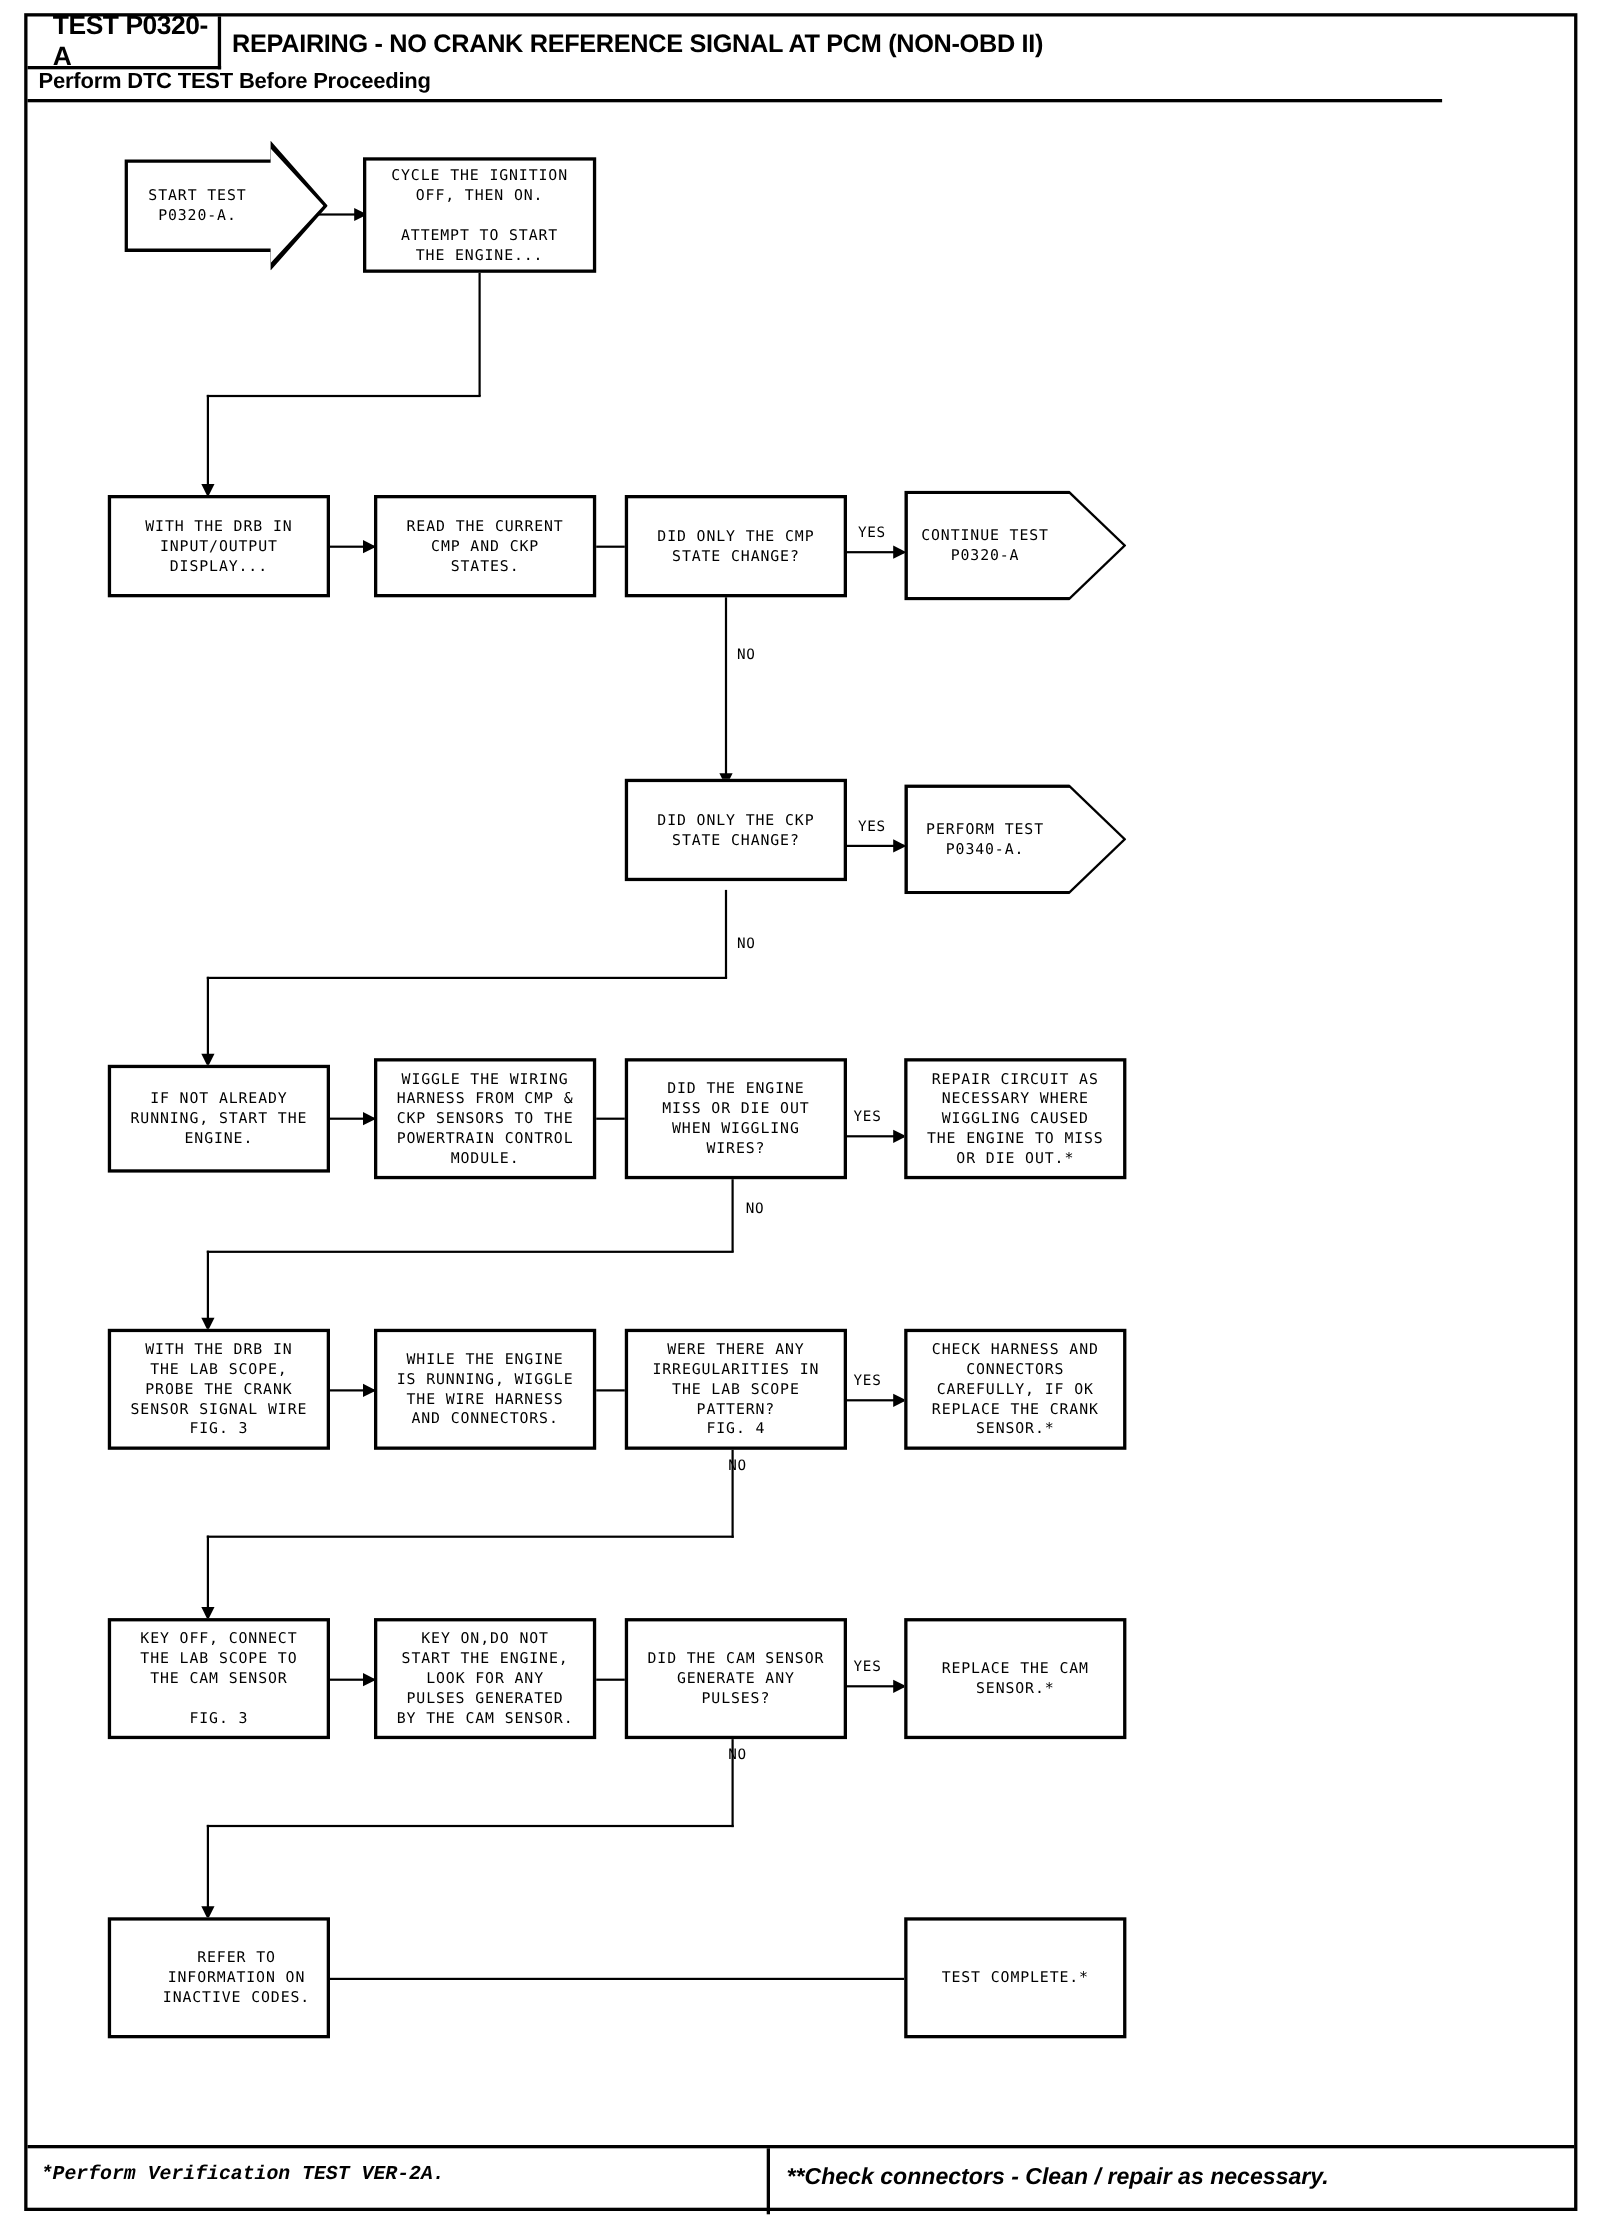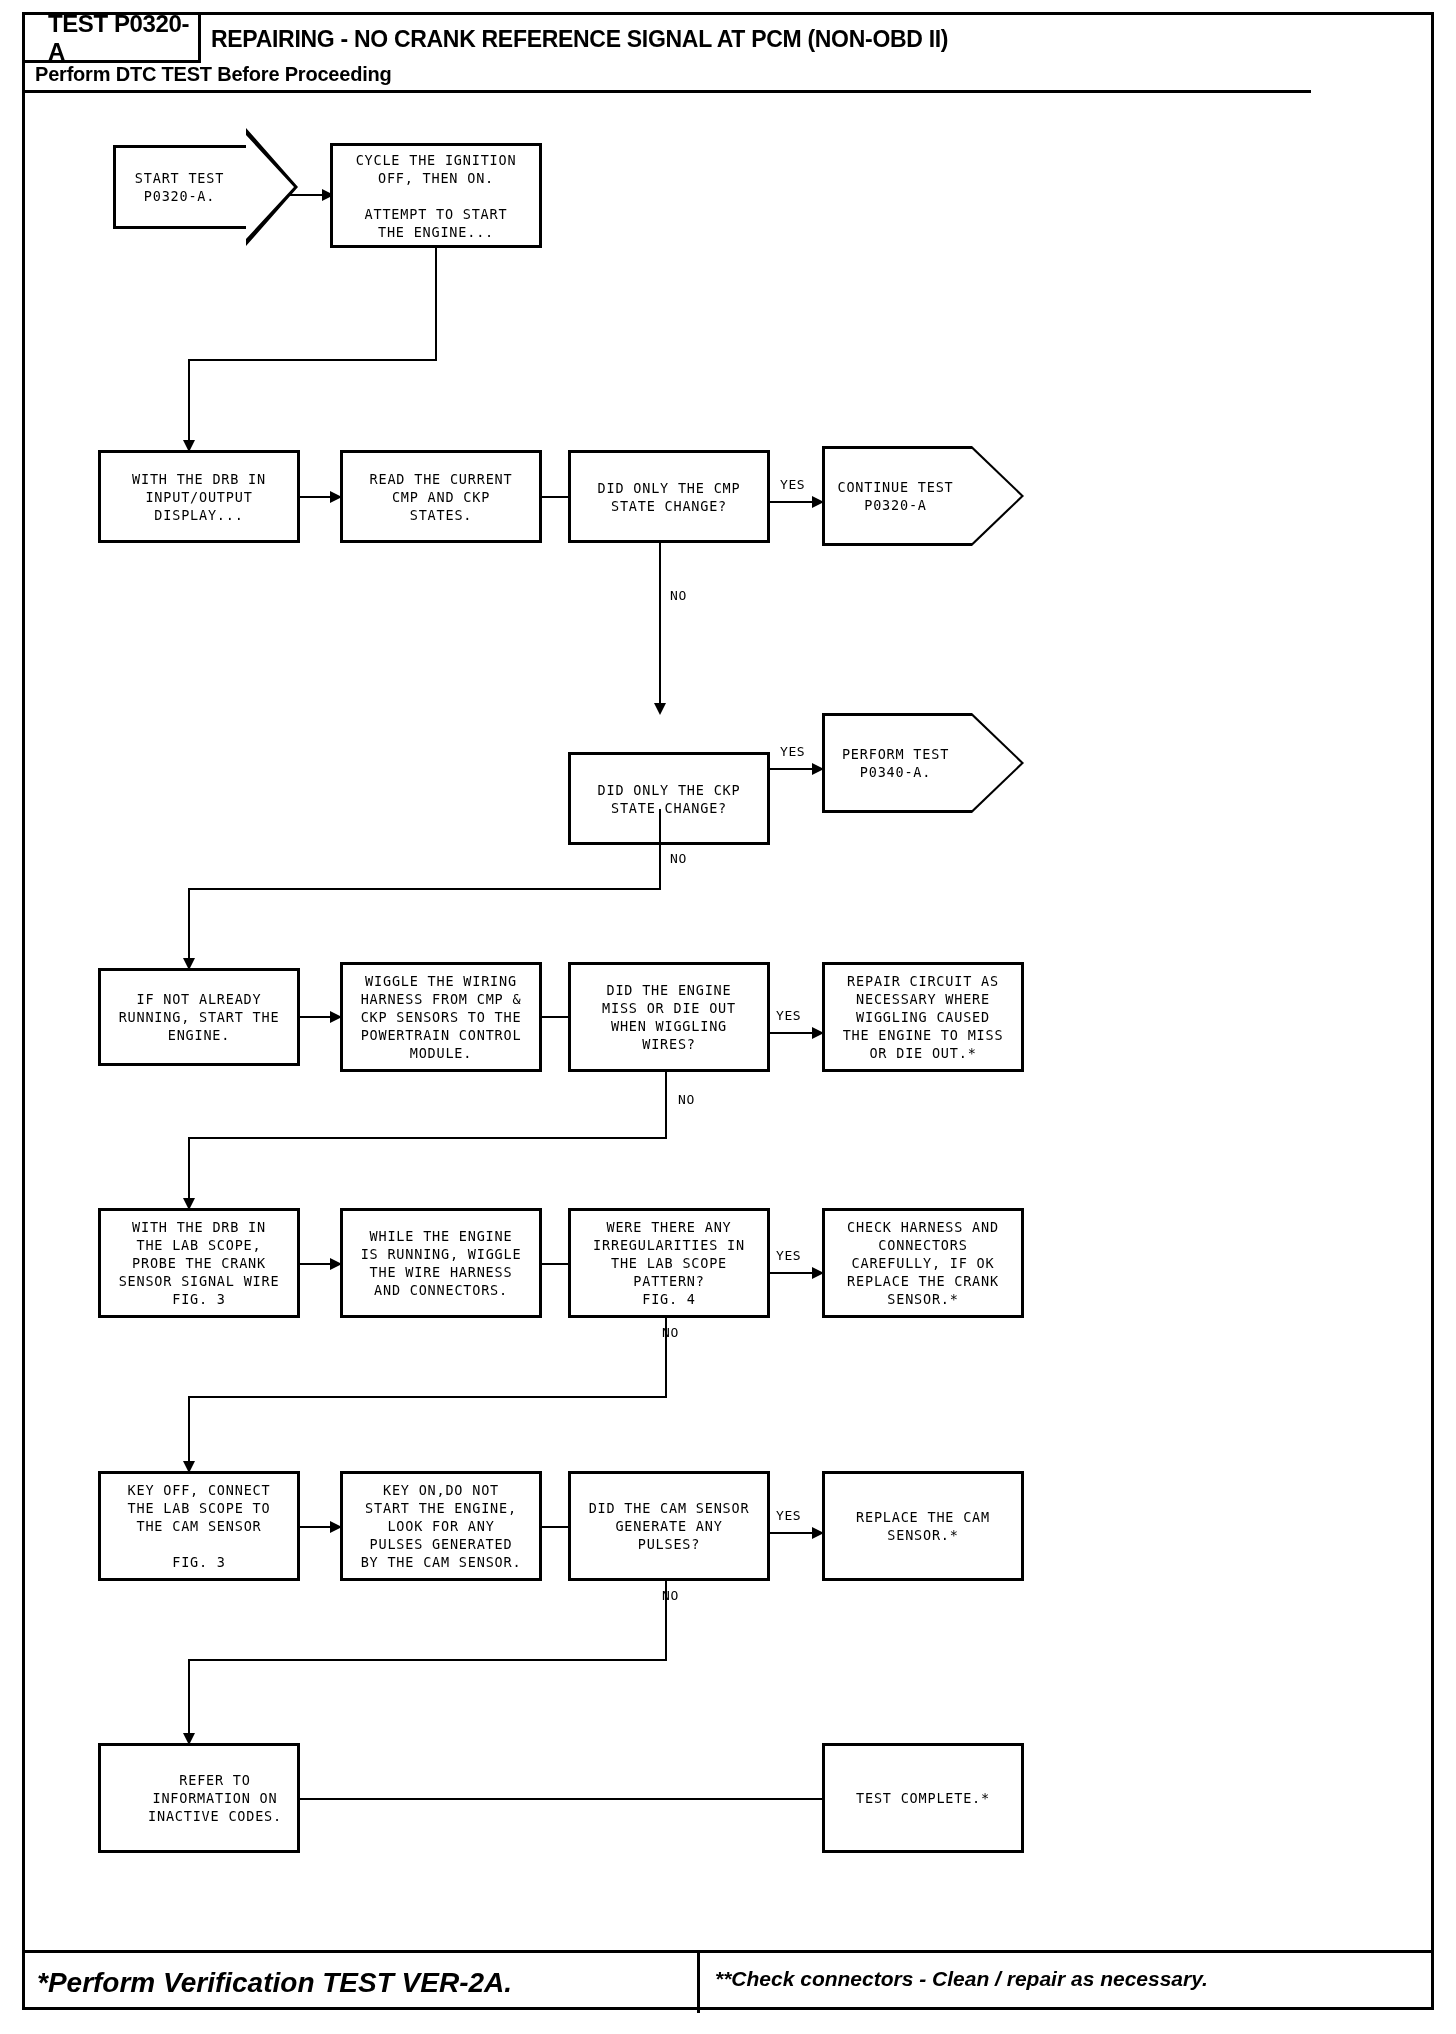--- a/index.html
+++ b/index.html
@@ -9,21 +9,21 @@
   
   .hdr-title-row{position:absolute;left:25px;top:15px;width:1406px;height:48px;}
   .hdr-testbox{position:absolute;left:0px;top:0px;width:176px;height:48px;border-right:3px solid #000;border-bottom:3px solid #000;box-sizing:border-box;display:flex;align-items:center;justify-content:center;}
   .hdr-testbox span{font-size:24px;font-weight:bold;letter-spacing:-0.4px;margin-left:23px;}
   .hdr-main{position:absolute;left:186px;top:0px;width:1210px;height:48px;display:flex;align-items:center;}
   .hdr-main span{font-size:23px;font-weight:bold;letter-spacing:-0.3px;}
   .hdr-sub{position:absolute;left:25px;top:63px;width:1286px;height:30px;border-bottom:3px solid #000;box-sizing:border-box;display:flex;align-items:flex-start;}
   .hdr-sub span{font-size:20px;font-weight:bold;padding-left:10px;letter-spacing:-0.2px;}
   
   .ftr{position:absolute;left:25px;top:1950px;width:1406px;height:60px;border-top:3px solid #000;box-sizing:border-box;}
-  .ftr-left{position:absolute;left:12px;top:14px;font-size:28px;font-weight:bold;font-style:italic;}
+  .ftr-left{position:absolute;left:12px;top:14px;font-size:18px;font-weight:bold;font-style:italic;font-family:Liberation Mono, monospace;}
   .ftr-div{position:absolute;left:672px;top:0px;width:3px;height:60px;background:#000;}
   .ftr-right{position:absolute;left:690px;top:14px;font-size:21px;font-weight:bold;font-style:italic;}
   
   .node{position:absolute;border:3px solid #000;box-sizing:border-box;background:#fff;
         display:flex;align-items:center;justify-content:center;text-align:center;}
   .node .txt{font-family:"DejaVu Sans Mono","Liberation Mono",monospace;font-size:13.5px;line-height:18px;letter-spacing:0.8px;white-space:pre-line;}
   
   .arrownode{position:absolute;background:#000;}
   .arrownode .inner{position:absolute;left:3px;top:3px;right:3px;bottom:3px;background:#fff;}
   .arrownode .txt{position:absolute;left:0;right:28px;top:50%;transform:translateY(-50%);text-align:center;
@@ -107,21 +107,21 @@
               clip-path:polygon(0 0, 150px 0, 202px 50px, 150px 100px, 0 100px);">
     <div class="inner" style="clip-path:polygon(0 0, 147px 0, 196px 47px, 147px 94px, 0 94px);"></div>
     <div class="txt" style="right:55px;">CONTINUE TEST
 P0320-A</div>
   </div>
 
   <span class="lbl" style="left:670px;top:588px;">NO</span>
   <div class="ln lnv" style="left:659px;top:543px;width:2px;height:167px;"></div>
   <div class="ah ah-d" style="left:654px;top:703px;"></div>
 
-  <div class="node" style="left:568px;top:752px;width:202px;height:93px;align-items:center;">
+  <div class="node" style="left:568px;top:708px;width:202px;height:93px;align-items:center;">
     <div class="txt">DID ONLY THE CKP
 STATE CHANGE?</div>
   </div>
 
   <span class="lbl" style="left:780px;top:744px;">YES</span>
   <div class="ln lnh" style="left:770px;top:768px;width:52px;"></div>
   <div class="ah ah-r" style="left:812px;top:763px;"></div>
 
   <div class="arrownode" style="left:822px;top:713px;width:202px;height:100px;
               clip-path:polygon(0 0, 150px 0, 202px 50px, 150px 100px, 0 100px);">

